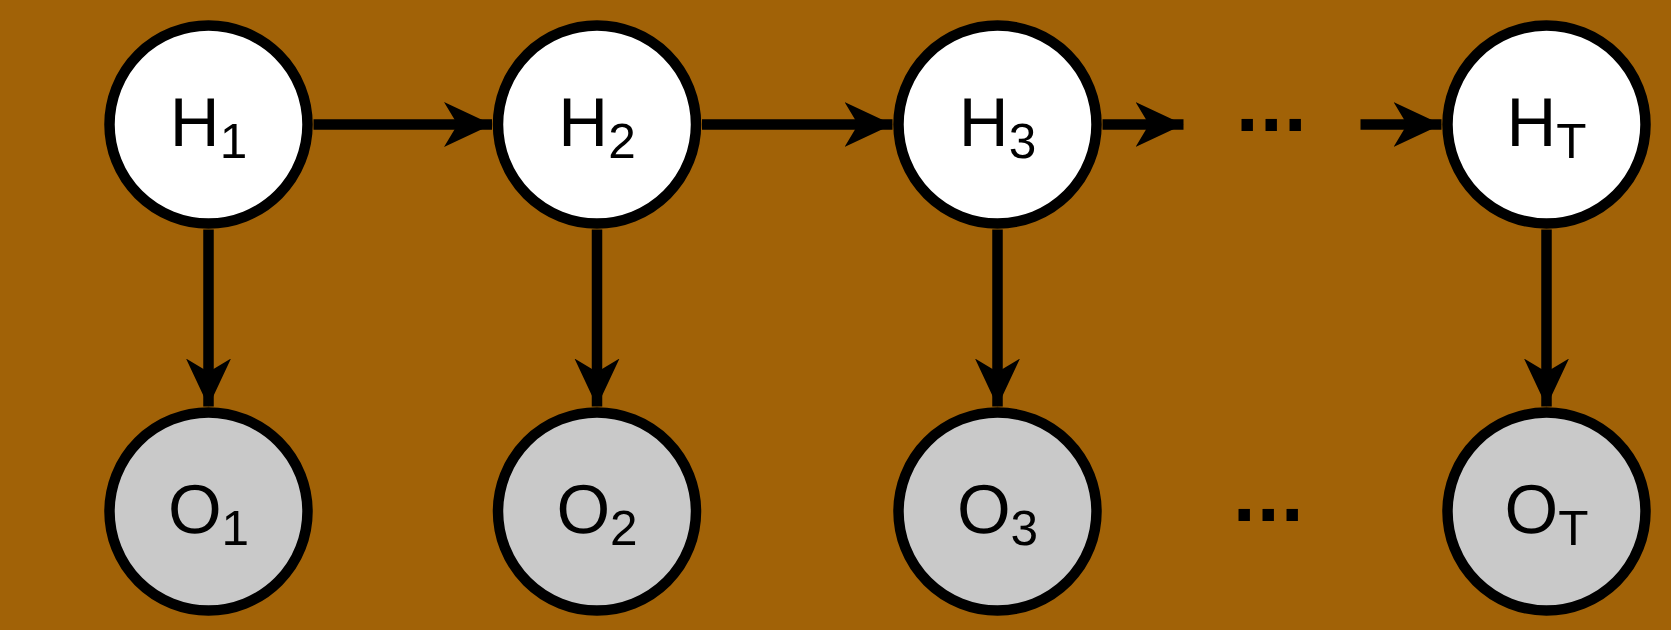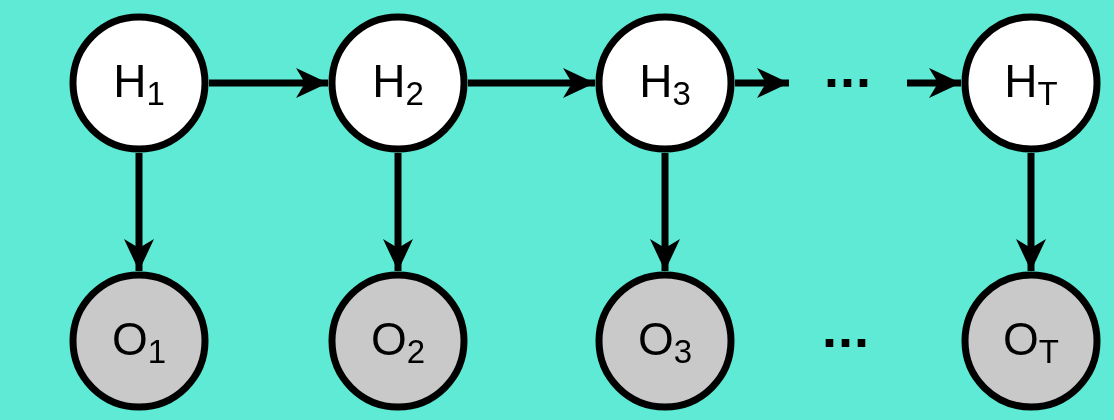--- a/index.html
+++ b/index.html
@@ -4,21 +4,21 @@
 <style>
   html, body {
     margin: 0;
     padding: 0;
     background: #ffffff;
   }
   .canvas-wrap {
     width: 1114px;
     height: 420px;
     position: relative;
-    background: #5eead4;
+    background: #a16207;
     overflow: hidden;
   }
   svg text {
     font-family: "Liberation Sans", sans-serif;
   }
   .node-label {
     font-size: 46px;
     fill: #000000;
   }
   .node-sub {

